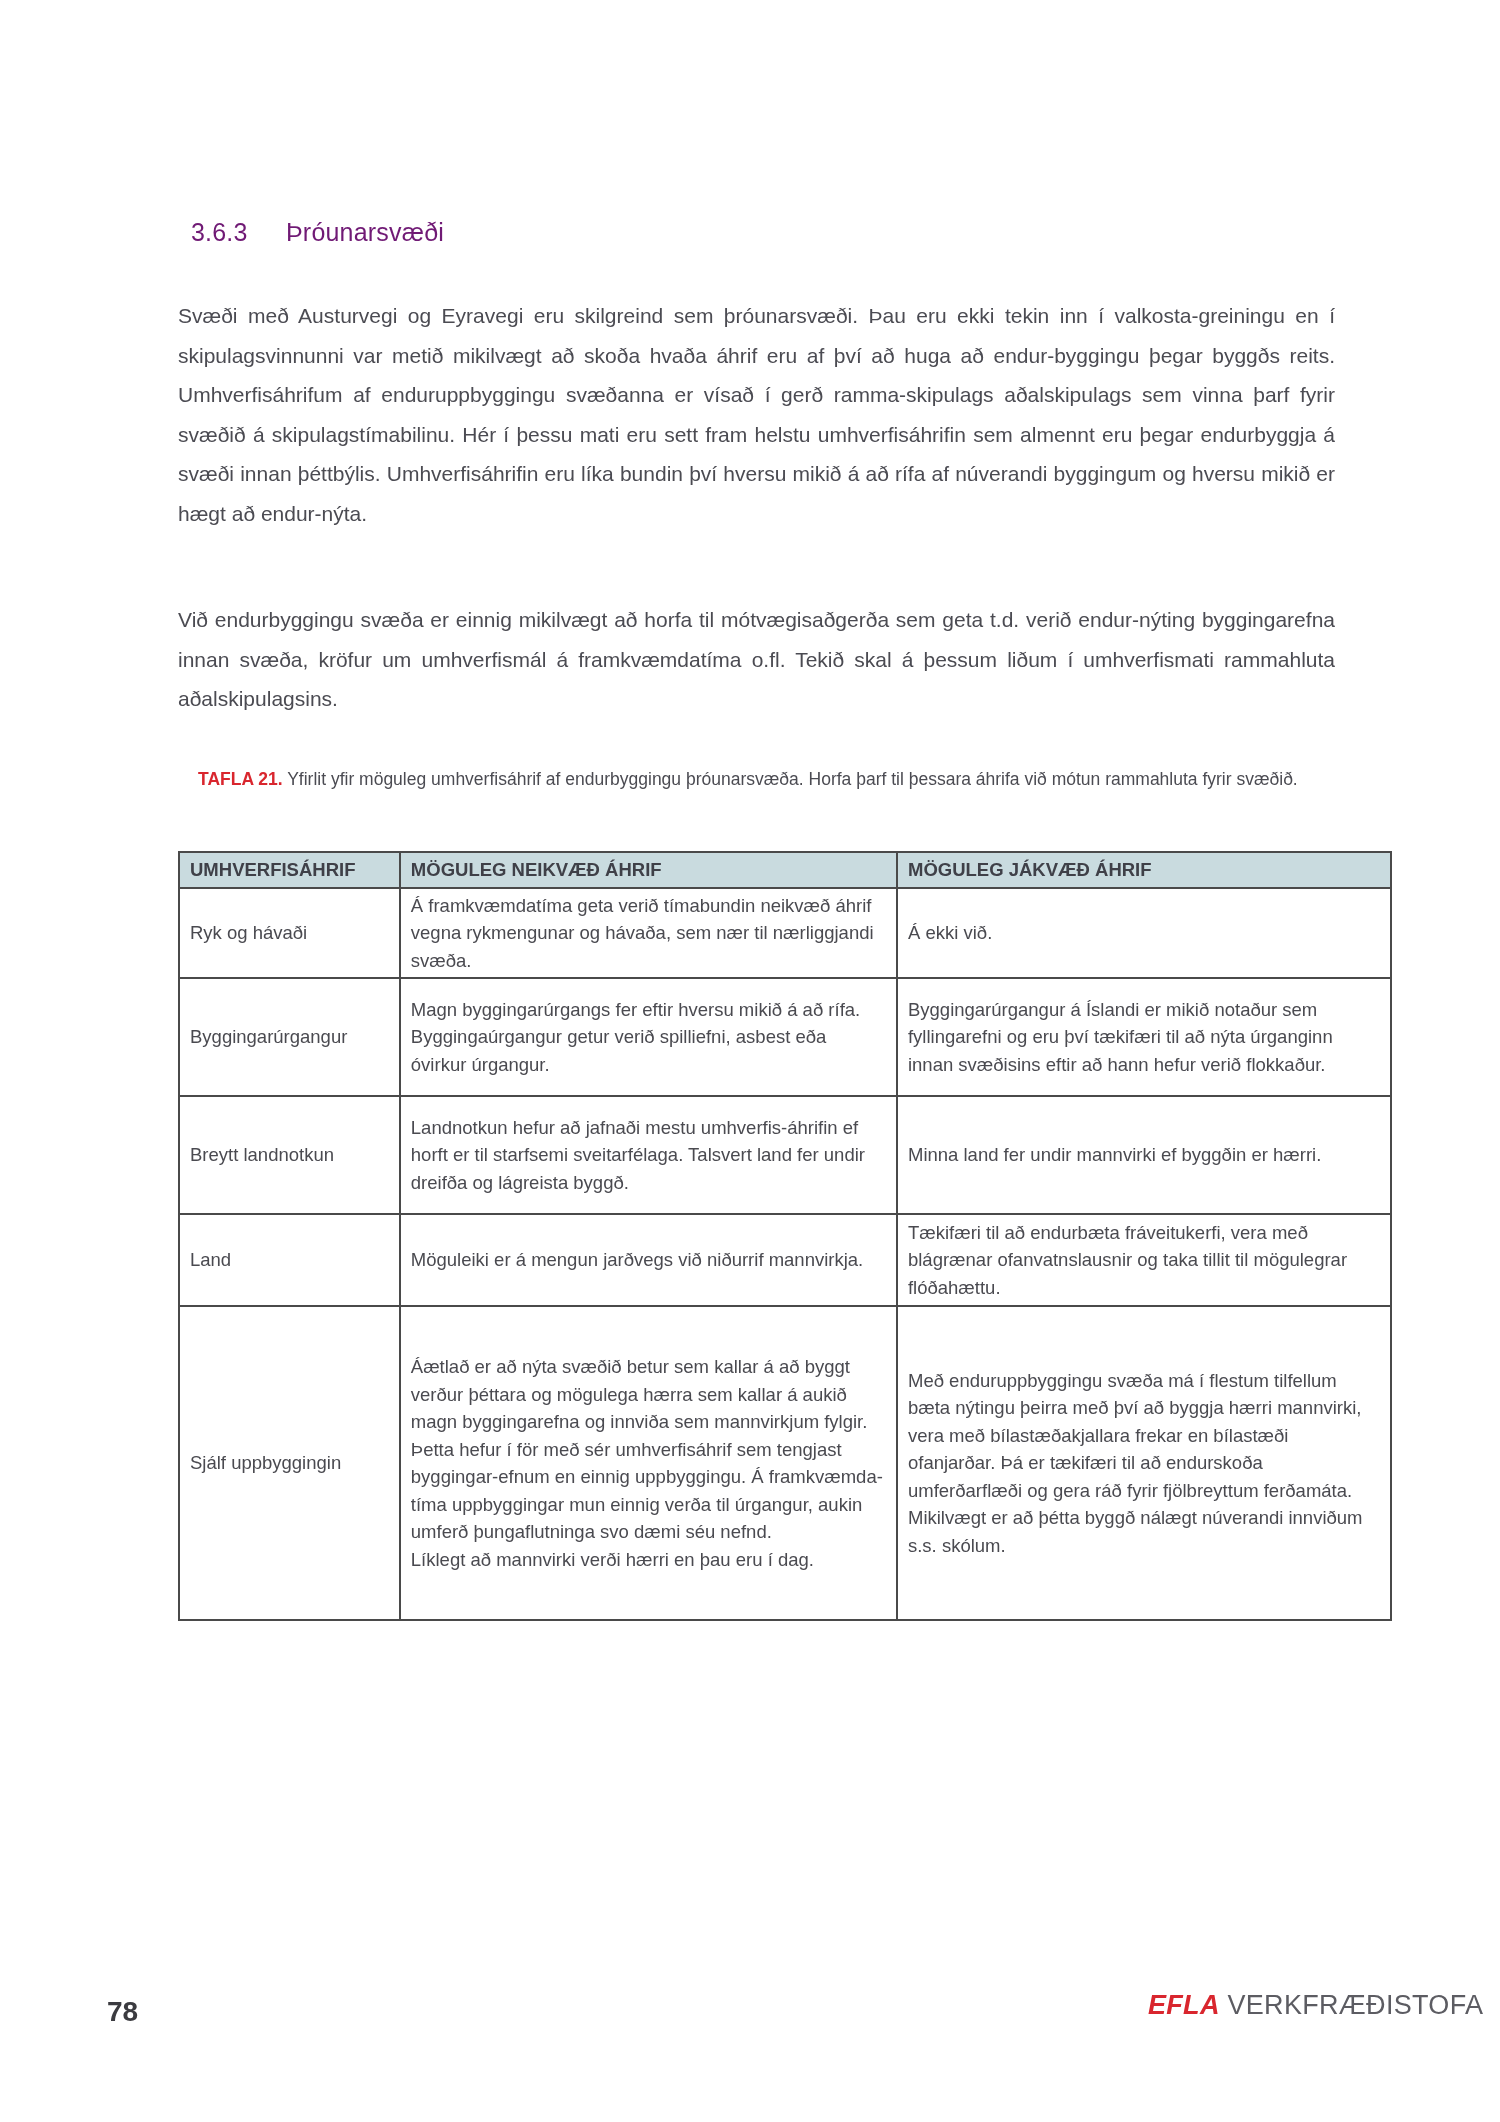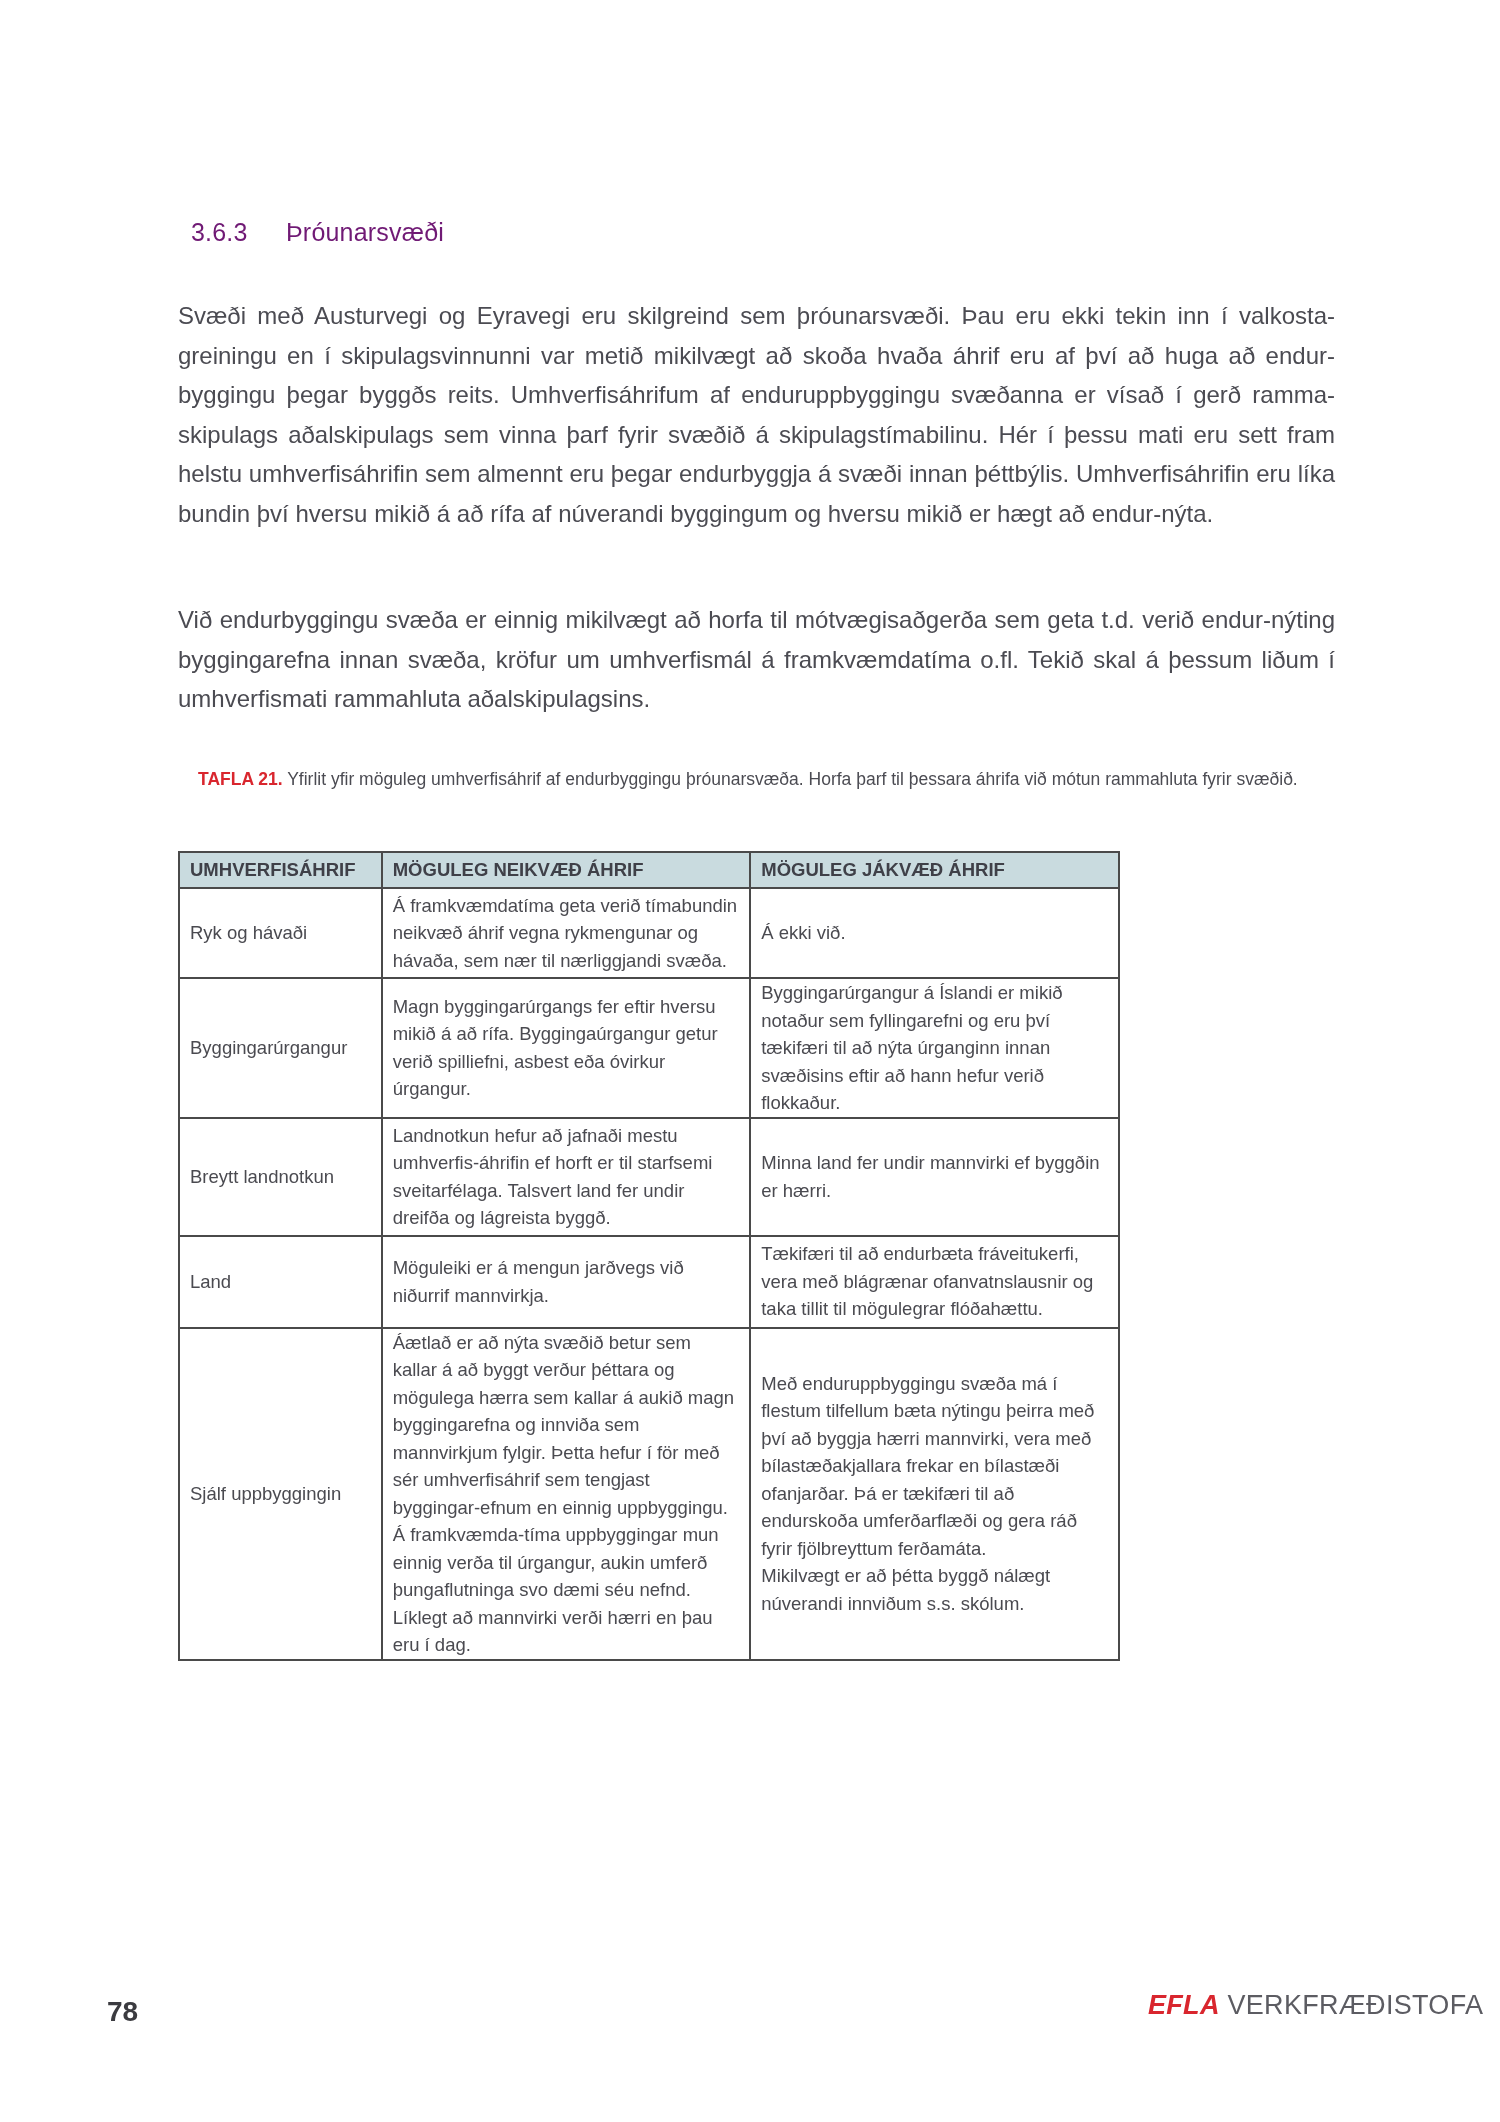--- a/index.html
+++ b/index.html
@@ -26,21 +26,21 @@
       letter-spacing: 0.2px;
     }
     .section-heading .num {
       display: inline-block;
       width: 95px;
     }
     .paragraph {
       position: absolute;
       left: 178px;
       width: 1157px;
-      font-size: 24px;
+      font-size: 21px;
       line-height: 39.5px;
       text-align: justify;
       color: #4b4b52;
       margin: 0;
     }
     #para1 { top: 296px; }
     #para2 { top: 600px; }
 
     .caption {
       position: absolute;
@@ -56,21 +56,21 @@
     .caption .label {
       color: #d9262e;
       font-weight: bold;
       margin-left: 20px;
     }
 
     table.effects {
       position: absolute;
       left: 178px;
       top: 851px;
-      width: 942px;
+      width: 1214px;
       border-collapse: collapse;
       font-size: 18.5px;
       line-height: 27.5px;
       color: #4a4a50;
     }
     table.effects th, table.effects td {
       border: 2px solid #4a4a4a;
       padding: 0 10px;
       vertical-align: middle;
       text-align: left;

